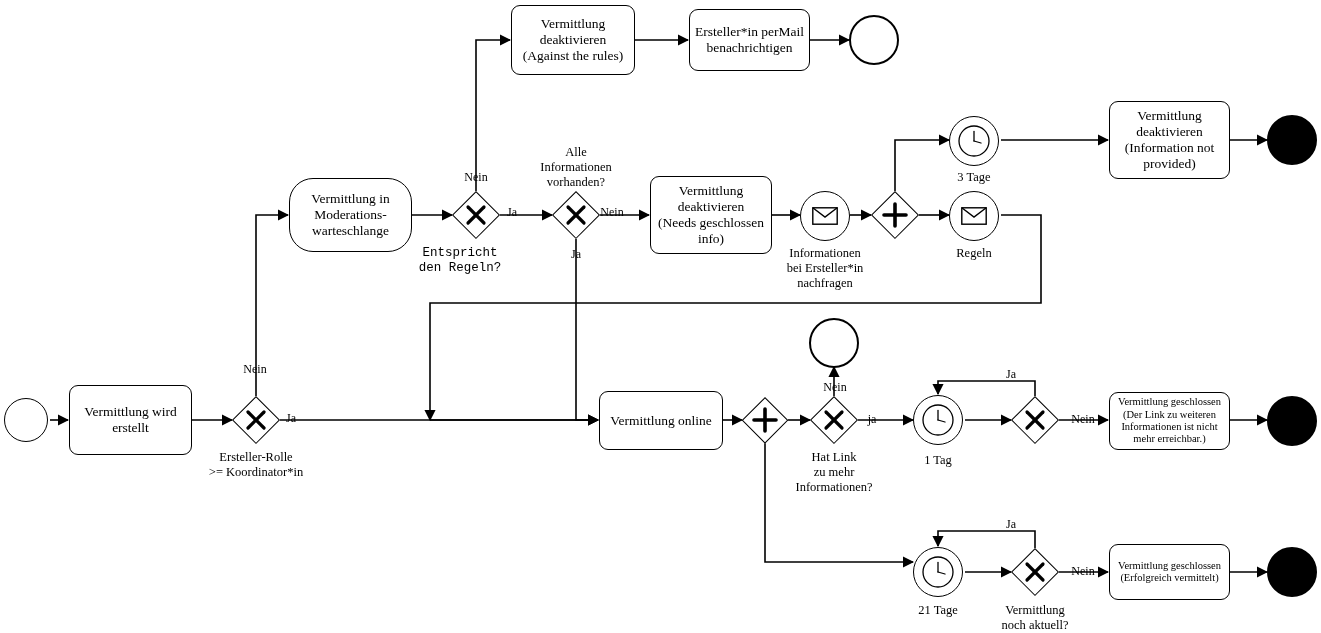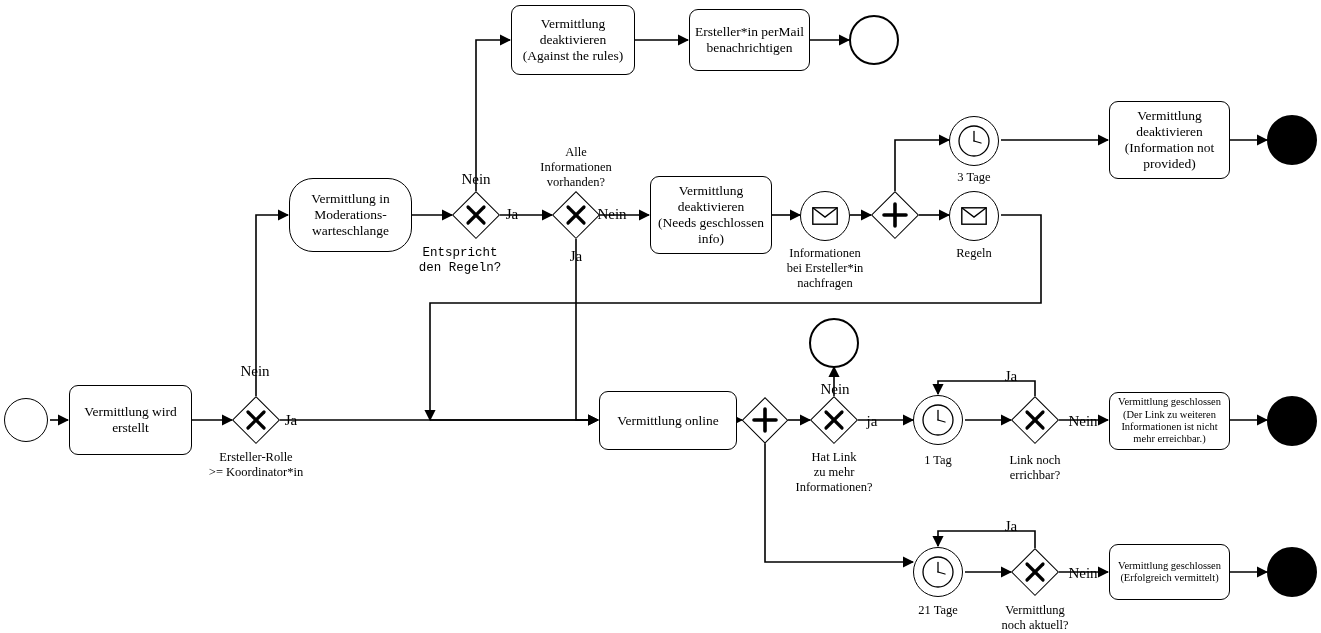--- a/index.html
+++ b/index.html
@@ -85,21 +85,21 @@
   .gw .mark {
     position: absolute;
     left: 0;
     top: 0;
     width: 100%;
     height: 100%;
   }
   
   .flabel {
     position: absolute;
-    font-size: 15px;
+    font-size: 12px;
     color: #000;
     white-space: nowrap;
     text-align: center;
     line-height: 1.16;
   }
   .nlabel {
     position: absolute;
     font-size: 12.5px;
     color: #000;
     text-align: center;
@@ -329,21 +329,21 @@
     <span class="lbl">
       <span>Vermittlung</span><br>
       <span>deaktivieren</span><br>
       <span>(Information not</span><br>
       <span>provided)</span>
     </span>
   </div>
 
   <div class="node ev-end" style="left:1267px; top:115px; width:50px; height:50px; border-radius:50%; box-sizing:border-box;"></div>
 
-  <div class="node task fs14" style="left:599px; top:391px; width:138px; height:59px;">
+  <div class="node task fs14" style="left:599px; top:391px; width:124px; height:59px;">
     <span class="lbl">Vermittlung online</span>
   </div>
 
   <div class="gw" style="left:742px; top:397px; width:46px; height:46px;">
     <div class="diamond"></div>
     <svg class="mark" viewBox="0 0 46 46">
       <g stroke="#000" stroke-width="3.6" stroke-linecap="round">
         <line x1="23" y1="12" x2="23" y2="34"></line>
         <line x1="12" y1="23" x2="34" y2="23"></line>
       </g>
@@ -384,24 +384,20 @@
 
   <div class="gw" style="left:1011px; top:396px; width:48px; height:48px;">
     <div class="diamond"></div>
     <svg class="mark" viewBox="0 0 48 48">
       <g stroke="#000" stroke-width="3.2" stroke-linecap="round">
         <line x1="16" y1="16" x2="32" y2="32"></line>
         <line x1="32" y1="16" x2="16" y2="32"></line>
       </g>
     </svg>
   </div>
-  <div class="nlabel" style="left:975px; top:453px; width:120px;">
-    <span>Link noch</span><br>
-    <span>errichbar?</span>
-  </div>
   <div class="flabel" style="left:991px; top:368px; width:40px;">Ja</div>
   <div class="flabel" style="left:1060px; top:413px; width:46px;">Nein</div>
 
   <div class="node task fs11" style="left:1109px; top:392px; width:121px; height:58px;">
     <span class="lbl">
       <span>Vermittlung geschlossen</span><br>
       <span>(Der Link zu weiteren</span><br>
       <span>Informationen ist nicht</span><br>
       <span>mehr erreichbar.)</span>
     </span>

